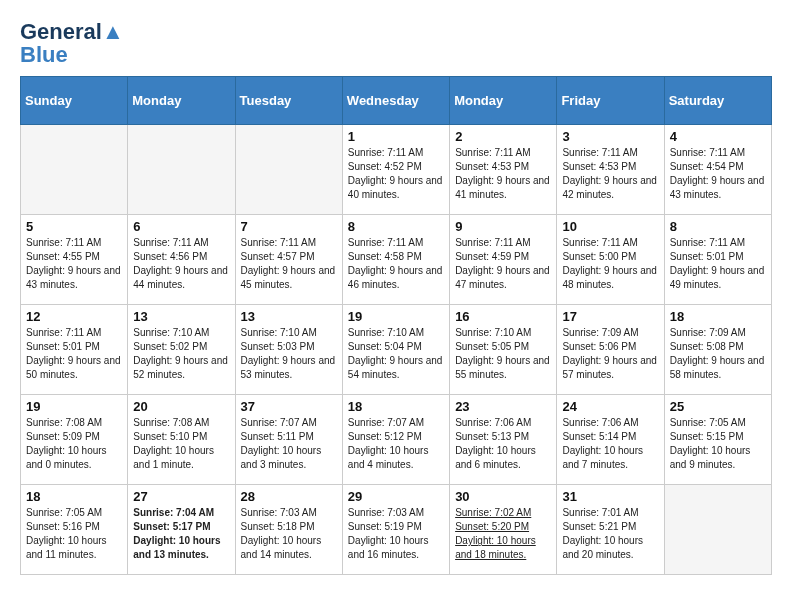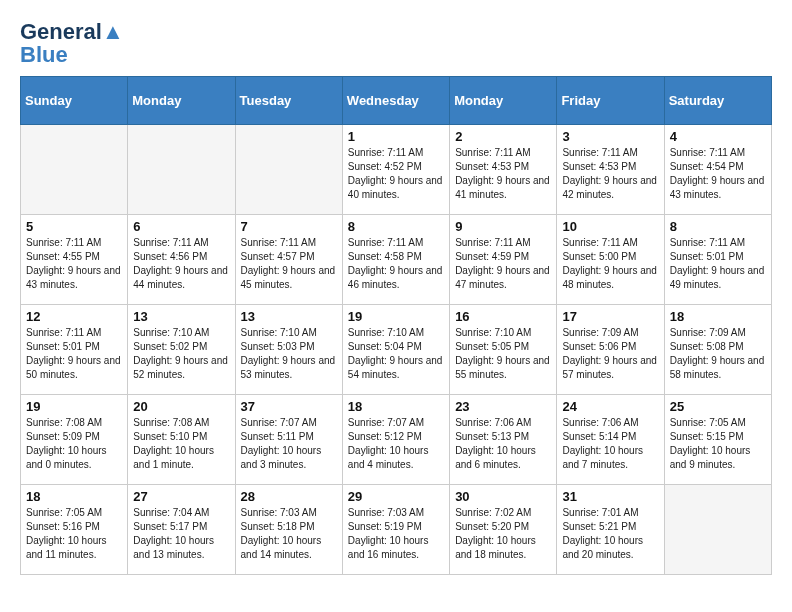--- a/index.html
+++ b/index.html
@@ -271,39 +271,39 @@
       </tr>
       <tr>
         <td>
           <div class="day-num">18</div>
           <div class="day-info" style="white-space: pre-line;">Sunrise: 7:05 AM
 Sunset: 5:16 PM
 Daylight: 10 hours and 11 minutes.</div>
         </td>
         <td>
           <div class="day-num">27</div>
-          <div class="day-info" style="white-space: pre-line;">Sunrise: 7:04 AM
+          <div class="day-info" style="white-space: pre-line; font-weight: bold;">Sunrise: 7:04 AM
 Sunset: 5:17 PM
 Daylight: 10 hours and 13 minutes.</div>
         </td>
         <td>
           <div class="day-num">28</div>
           <div class="day-info" style="white-space: pre-line;">Sunrise: 7:03 AM
 Sunset: 5:18 PM
 Daylight: 10 hours and 14 minutes.</div>
         </td>
         <td>
           <div class="day-num">29</div>
           <div class="day-info" style="white-space: pre-line;">Sunrise: 7:03 AM
 Sunset: 5:19 PM
 Daylight: 10 hours and 16 minutes.</div>
         </td>
         <td>
           <div class="day-num">30</div>
-          <div class="day-info" style="white-space: pre-line;">Sunrise: 7:02 AM
+          <div class="day-info" style="white-space: pre-line; text-decoration: underline;">Sunrise: 7:02 AM
 Sunset: 5:20 PM
 Daylight: 10 hours and 18 minutes.</div>
         </td>
         <td>
           <div class="day-num">31</div>
           <div class="day-info" style="white-space: pre-line;">Sunrise: 7:01 AM
 Sunset: 5:21 PM
 Daylight: 10 hours and 20 minutes.</div>
         </td>
         <td class="empty"></td>

